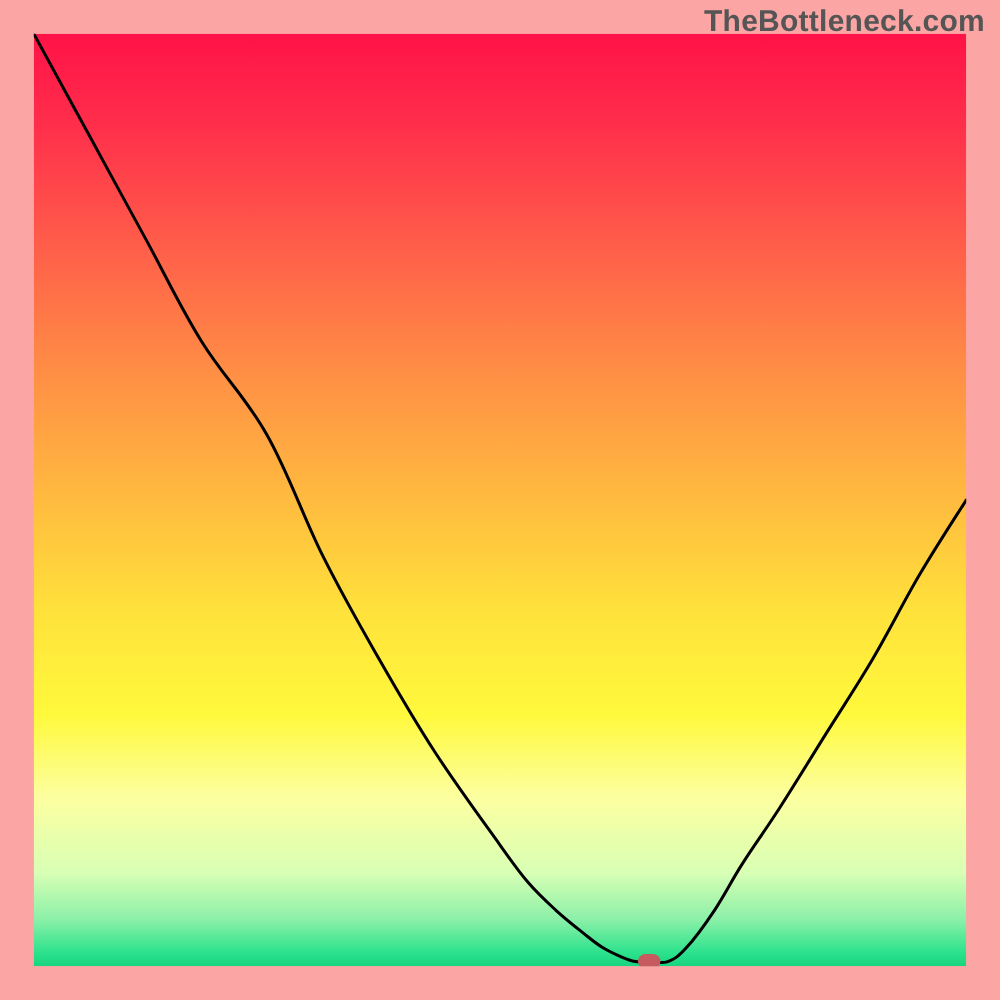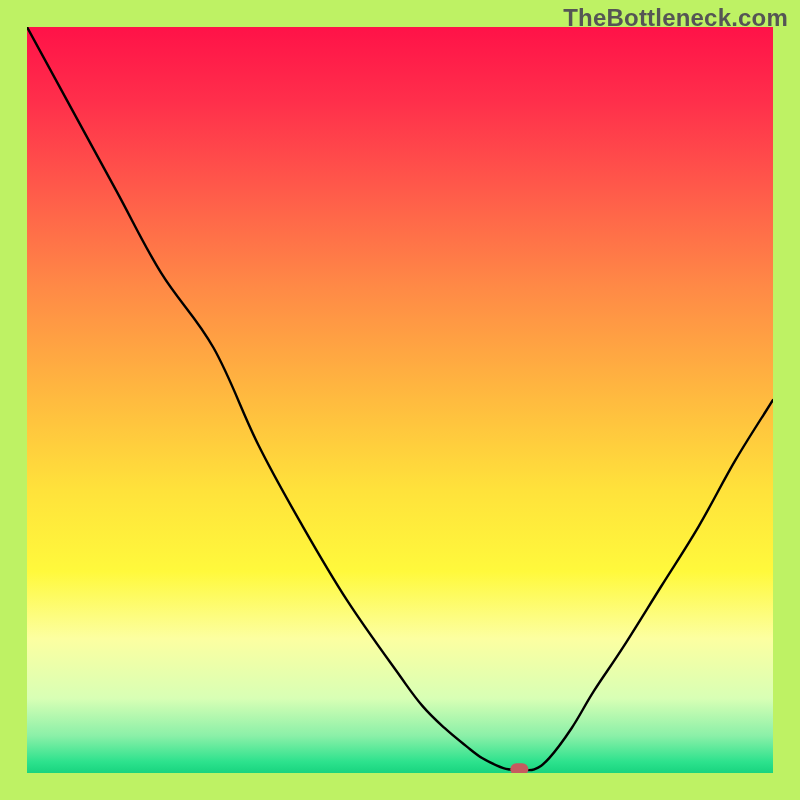--- a/index.html
+++ b/index.html
@@ -8,21 +8,21 @@
     background: #000;
     width: 800px;
     height: 800px;
     overflow: hidden;
     font-family: Arial, Helvetica, sans-serif;
   }
   .frame {
     position: relative;
     width: 800px;
     height: 800px;
-    background: #bef264;
+    background: #fca5a5;
   }
   .watermark {
     position: absolute;
     top: 4px;
     right: 12px;
     color: #555;
     font-size: 24px;
     font-weight: 600;
     letter-spacing: 0.2px;
     z-index: 20;

